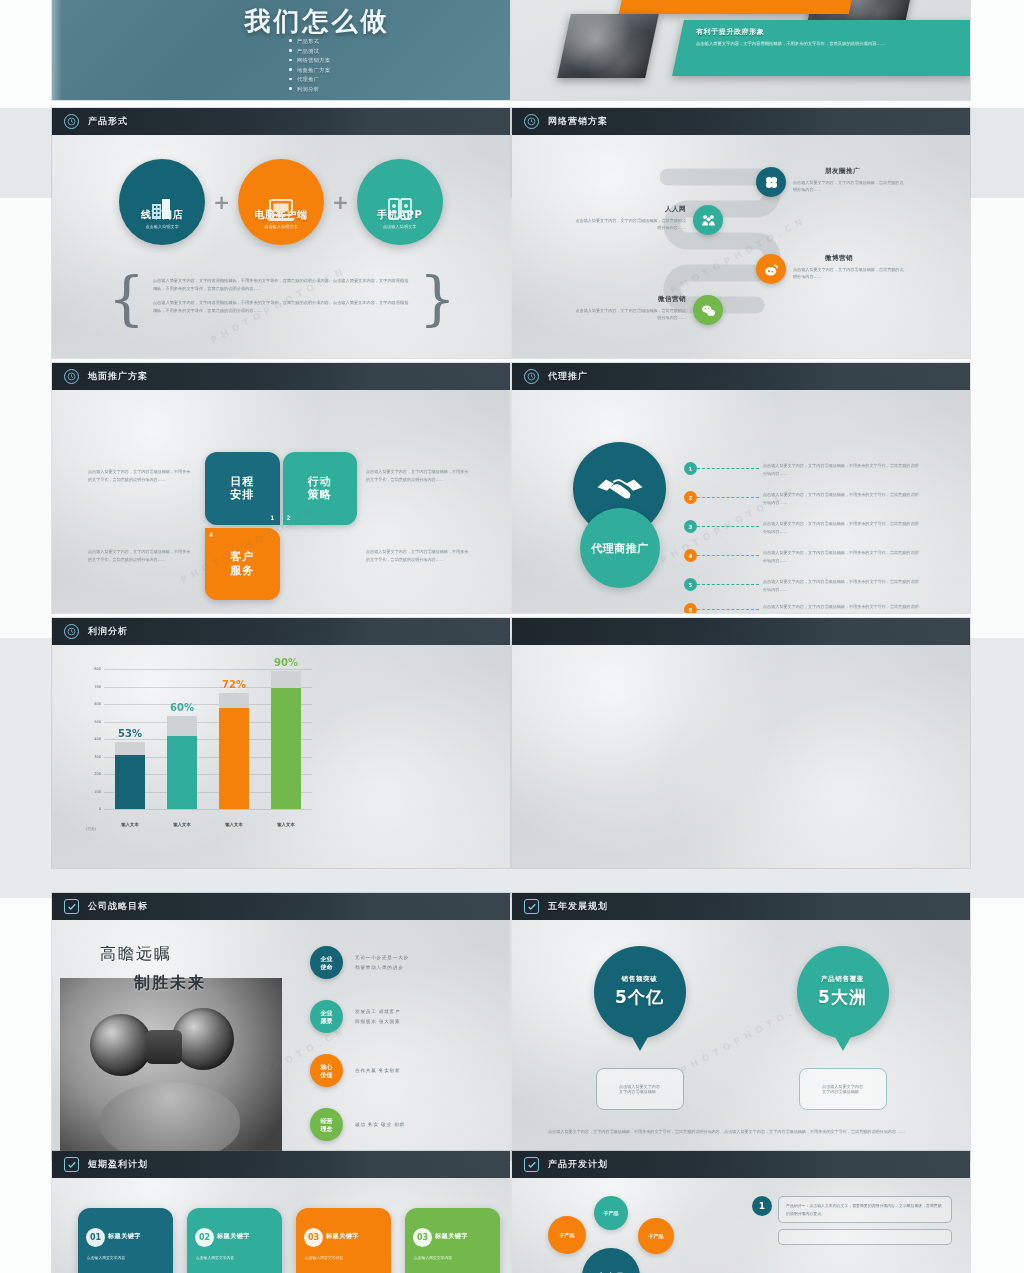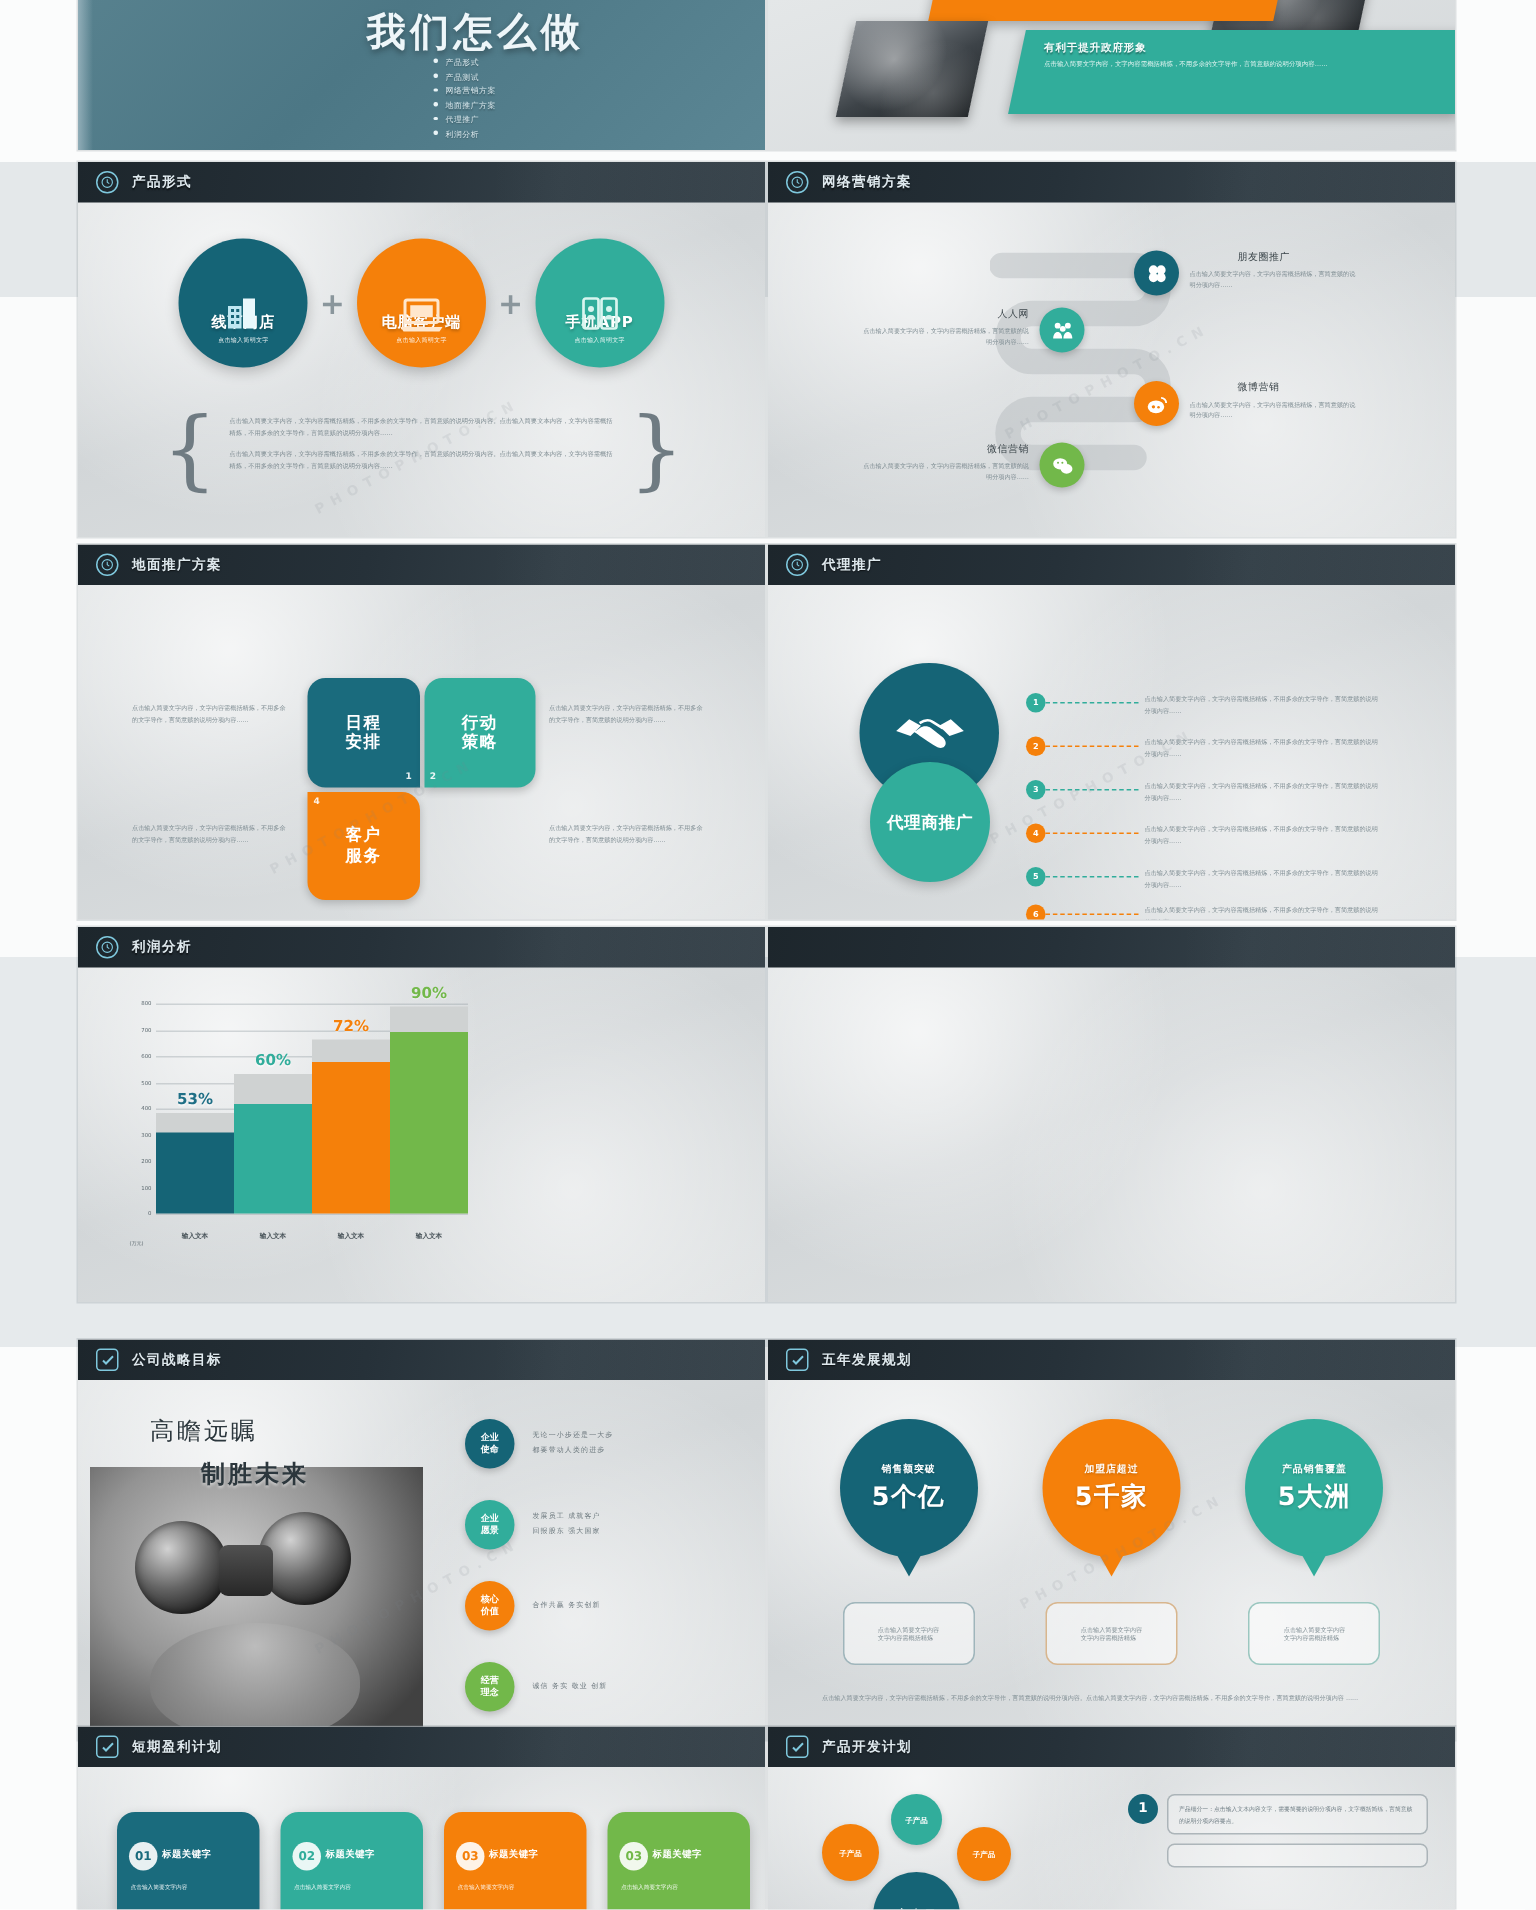--- a/index.html
+++ b/index.html
@@ -93,21 +93,21 @@
   .bracetxt{flex:1;}
   .bracetxt p{color:#7c8a90;font-size:4.2px;line-height:2.0;margin-bottom:5px;}
 
   
   .s4body{position:relative;height:223px;}
   .zigzag{position:absolute;left:148px;top:26px;width:124px;height:178px;opacity:.5;}
   .nmitem{position:absolute;display:flex;align-items:flex-start;gap:7px;}
   .nmcirc{width:30px;height:30px;border-radius:50%;display:flex;align-items:center;
     justify-content:center;box-shadow:0 2px 5px rgba(0,0,0,.2);flex:0 0 auto;}
   .nmtxt{width:112px;}
-  .nmtxt .h{font-size:6.6px;font-weight:normal;color:#3c464b;letter-spacing:.4px;padding-left:32px;}
+  .nmtxt .h{font-size:6.6px;font-weight:bold;color:#3c464b;letter-spacing:.4px;padding-left:32px;}
   .nmtxt .p{font-size:4.1px;color:#7f8d93;line-height:1.95;margin-top:2.5px;}
   .nmtxt.r{text-align:right;}
 
   
   .s5body{position:relative;height:223px;}
   .quad{position:absolute;left:153px;top:62px;width:152px;height:148px;
     display:grid;grid-template-columns:1fr 1fr;grid-template-rows:1fr 1fr;gap:3px;}
   .qcell{display:flex;align-items:center;justify-content:center;color:#fff;
     font-size:11px;font-weight:bold;letter-spacing:1px;line-height:1.25;text-align:center;
     box-shadow:0 2px 6px rgba(0,0,0,.2);position:relative;}
@@ -136,21 +136,21 @@
 
   
   .s7body{position:relative;height:223px;}
   .chartwrap{position:absolute;left:22px;top:16px;width:240px;height:178px;}
   .cgrid{position:absolute;left:30px;top:8px;right:2px;bottom:30px;}
   .gline{position:absolute;left:0;right:0;height:1px;background:rgba(140,152,158,.35);}
   .ytick{position:absolute;right:calc(100% + 3px);transform:translateY(-50%);
     font-size:3.6px;color:#5d6a70;white-space:nowrap;}
   .bars{position:absolute;left:30px;top:8px;right:2px;bottom:30px;display:flex;
     align-items:flex-end;justify-content:space-around;}
-  .barcol{width:52px;position:relative;height:100%;display:flex;flex-direction:column;
+  .barcol{width:30px;position:relative;height:100%;display:flex;flex-direction:column;
     justify-content:flex-end;align-items:center;}
   .barghost{width:100%;background:#cfd2d2;position:relative;}
   .barfill{width:100%;}
   .barpct{position:absolute;left:0;width:100%;text-align:center;font-size:10px;
     font-weight:bold;text-shadow:0 1px 1px rgba(255,255,255,.6);}
   .xlabels{position:absolute;left:30px;right:2px;bottom:12px;display:flex;
     justify-content:space-around;}
   .xlabels span{width:30px;text-align:center;font-size:4.4px;color:#49545a;font-weight:bold;}
   .yunit{position:absolute;left:6px;bottom:8px;font-size:3.4px;color:#5d6a70;line-height:1.3;
     text-align:center;width:22px;}
@@ -699,29 +699,20 @@
           <div class="pin">
             <div class="pinball" style="background:#156476;color:#156476">
               <span class="t1">销售额突破</span>
               <span class="t2">5个亿</span>
             </div>
             <div class="pinbox" style="border:1px solid #9fb5bb">
               <span>点击输入简要文字内容<br>文字内容需概括精炼</span>
             </div>
           </div>
           <div class="pin">
-            <div class="pinball" style="background:#f5800a;color:#f5800a">
-              <span class="t1">加盟店超过</span>
-              <span class="t2">5千家</span>
-            </div>
-            <div class="pinbox" style="border:1px solid #d8b68e">
-              <span>点击输入简要文字内容<br>文字内容需概括精炼</span>
-            </div>
-          </div>
-          <div class="pin">
             <div class="pinball" style="background:#31ad9b;color:#31ad9b">
               <span class="t1">产品销售覆盖</span>
               <span class="t2">5大洲</span>
             </div>
             <div class="pinbox" style="border:1px solid #9bc7c0">
               <span>点击输入简要文字内容<br>文字内容需概括精炼</span>
             </div>
           </div>
         </div>
         <div class="s10foot">

